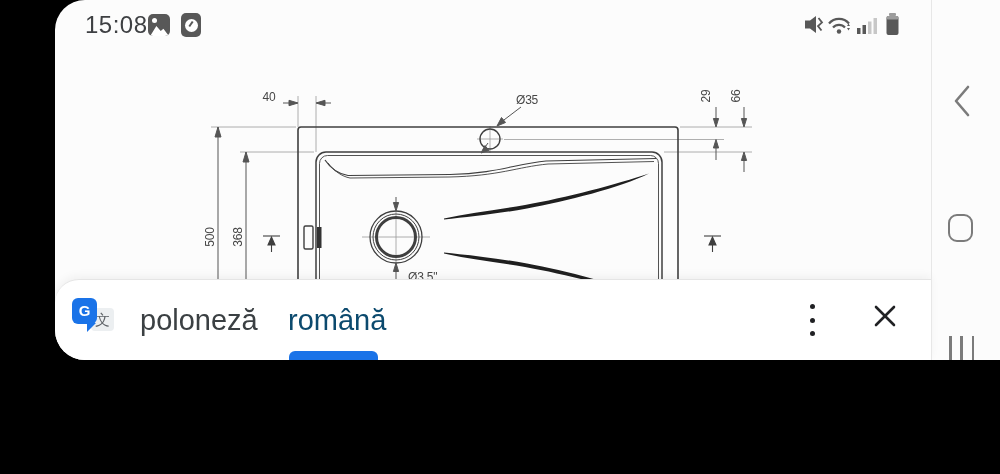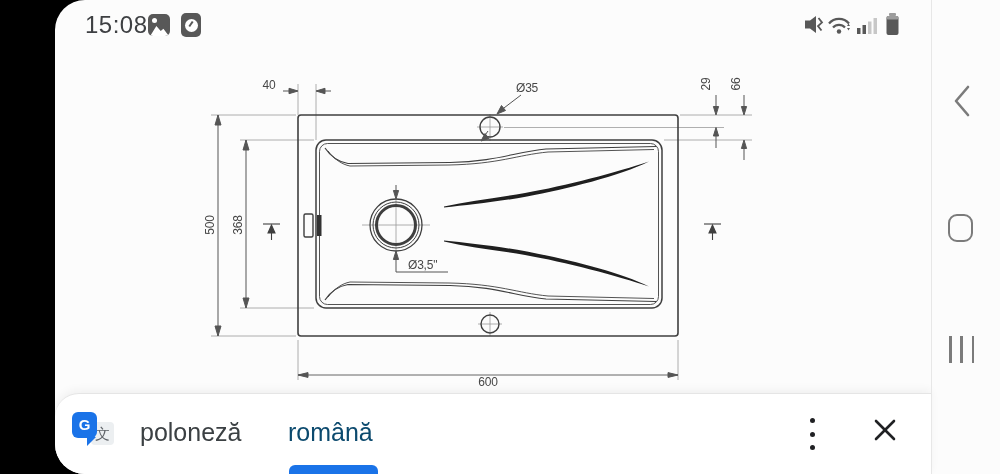--- a/index.html
+++ b/index.html
@@ -1,21 +1,21 @@
 <!DOCTYPE html>
 <html><head>
 <meta charset="utf-8">
 <style>
   html,body{margin:0;padding:0;}
   body{
     width:1000px;height:474px;background:#000;position:relative;overflow:hidden;
     font-family:"Liberation Sans",sans-serif;
   }
   .screen{
-    position:absolute;left:55px;top:0;width:945px;height:474px;
+    position:absolute;left:55px;top:0;width:945px;height:360px;
     background:#fcfcfc;border-radius:30px 0 0 30px;overflow:hidden;
   }
   
   .time{
     position:absolute;left:30px;top:11px;font-size:24px;color:#3e4043;
     letter-spacing:.5px;
   }
   .sb-icon{position:absolute;}
   .gallery{left:93px;top:14px;width:22px;height:22px;background:#585858;border-radius:5px;overflow:hidden;}
   .gallery .dot{position:absolute;left:4px;top:4px;width:5px;height:5px;background:#fff;border-radius:50%;}
@@ -26,36 +26,36 @@
   .recorder .hand{position:absolute;left:9px;top:8px;width:2px;height:6px;background:#585858;transform:rotate(35deg);}
   .right-icons{position:absolute;left:748px;top:11px;}
   
   .nav-divider{position:absolute;left:876px;top:0;width:1px;height:474px;background:#e7e7e7;}
   .nav-btn{position:absolute;}
   .nav-back{left:899px;top:85px;}
   .nav-home{left:893px;top:214px;width:25px;height:28px;border:2.5px solid #7b7b7b;border-radius:9px;box-sizing:border-box;}
   .nav-recents{left:894px;top:336px;width:25px;height:27px;display:flex;justify-content:space-between;}
   .nav-recents span{width:2.5px;height:27px;background:#7b7b7b;display:block;}
   
-  .drawing{position:absolute;left:135px;top:58px;}
+  .drawing{position:absolute;left:135px;top:70px;}
   svg text{font-family:"Liberation Sans",sans-serif;fill:#474747;font-size:12px;letter-spacing:-0.2px;}
   
   .sheet{
     position:absolute;left:0;bottom:0;width:876px;height:80px;background:#fff;
     border-radius:24px 0 0 0;border-top:1px solid #e5e5e5;
     box-shadow:0 -3px 10px rgba(0,0,0,.05);
   }
   .gt-icon{position:absolute;left:17px;top:18px;width:44px;height:42px;}
   .gt-page{position:absolute;left:19px;top:10px;width:23px;height:23px;background:#eceff1;border-radius:4px;
     color:#5f6368;font-size:15px;line-height:23px;text-align:center;}
   .gt-bubble{position:absolute;left:0;top:0;width:25px;height:26px;background:#1a73e8;border-radius:6px;
     color:#fff;font-size:15px;font-weight:bold;line-height:26px;text-align:center;}
   .gt-tail{position:absolute;left:15px;top:25px;width:0;height:0;
     border-top:9px solid #1a73e8;border-right:9px solid transparent;}
-  .lang{position:absolute;top:24px;font-size:25px;color:#3b4043;cursor:default;}
+  .lang{position:absolute;top:24px;font-size:29px;color:#3b4043;cursor:default;}
   .lang-src{left:85px;}
   .lang-dst{left:233px;color:#0c4a6e;}
   .tab-indicator{position:absolute;left:234px;bottom:0;width:89px;height:9px;background:#1a73e8;border-radius:6px 6px 0 0;}
   .kebab{position:absolute;left:752px;top:22px;width:10px;height:36px;display:flex;flex-direction:column;align-items:center;justify-content:space-between;padding:2px 0;box-sizing:border-box;}
   .kebab span{width:5px;height:5px;background:#202124;border-radius:50%;display:block;}
   .close{position:absolute;left:818px;top:24px;}
 </style>
 </head>
 <body>
 

